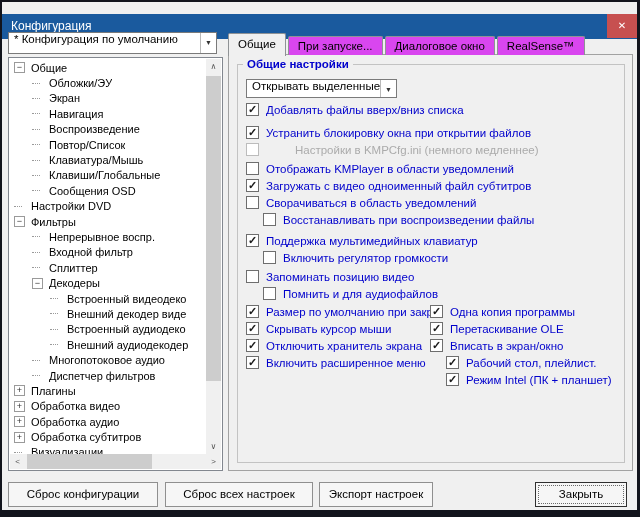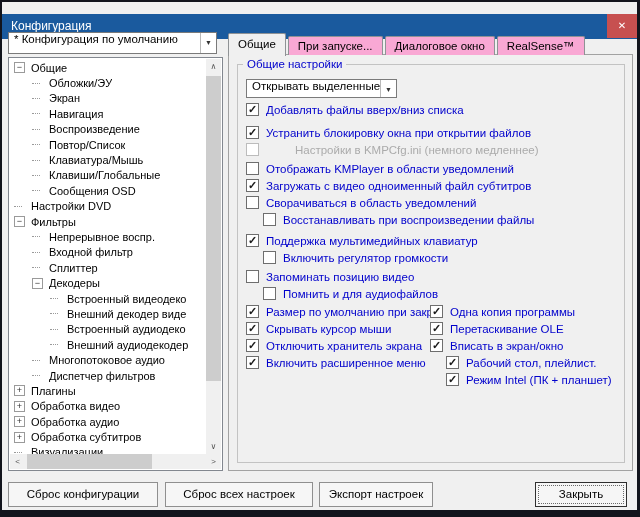--- a/index.html
+++ b/index.html
@@ -28,28 +28,28 @@
   
   .vscroll{position:absolute;top:1px;right:1px;width:15px;bottom:16px;background:#f0f0f0;}
   .hscroll{position:absolute;left:1px;right:1px;bottom:1px;height:15px;background:#f0f0f0;}
   .sarr{position:absolute;width:15px;height:15px;font-size:8px;color:#555;text-align:center;line-height:15px;}
   .sarr.up{top:0;left:0;}.sarr.down{bottom:0;left:0;}
   .sarr.left{left:0;top:0;}.sarr.right{right:0;top:0;}
   .vthumb{position:absolute;left:0;top:17px;width:15px;height:305px;background:#cdcdcd;}
   .hthumb{position:absolute;left:17px;top:0;width:125px;height:15px;background:#cdcdcd;}
   
   .tabstrip{position:absolute;left:226px;top:31px;height:22px;display:flex;align-items:flex-end;z-index:3;}
-  .tab{height:19px;line-height:18px;padding:0 9px;font-size:11.5px;color:#000;background:#f9a8d4;
+  .tab{height:19px;line-height:18px;padding:0 9px;font-size:11.5px;color:#000;background:#d946ef;
     border:1px solid #8f9295;border-bottom:none;border-radius:2px 2px 0 0;margin-right:2px;cursor:default;}
   .tab.active{height:23px;line-height:21px;margin-bottom:-1px;background:#f0f0f0;position:relative;z-index:4;}
   .panel{position:absolute;left:226px;top:52px;width:405px;height:417px;background:#f0f0f0;border:1px solid #a2a2a2;}
   
   .groupbox{position:absolute;left:8px;top:9px;right:7px;bottom:7px;border:1px solid #c3c3c3;}
   .gb-title{position:absolute;top:-8px;left:5px;background:#f0f0f0;padding:0 4px;font-size:11.5px;
-    font-weight:normal;color:#0000cc;line-height:14px;}
+    font-weight:bold;color:#0000cc;line-height:14px;}
   .gb-inner{position:absolute;left:8px;top:13px;right:6px;bottom:4px;overflow:hidden;}
   
   .om-row{display:flex;align-items:center;height:20px;margin-bottom:3px;}
   .om-label{color:#008000;font-size:11.5px;margin-right:7px;flex:none;}
   .om-combo{flex:1;height:19px;margin-right:13px;}
   
   .cbrow{display:flex;align-items:center;height:17px;cursor:default;}
   .cb{width:13px;height:13px;border:1px solid #6e6e6e;background:#fff;margin-right:7px;flex:none;
     font-size:11px;line-height:11px;text-align:center;font-weight:bold;color:#1b1b1b;}
   .cblabel{color:#0000cc;font-size:11.5px;white-space:nowrap;}

